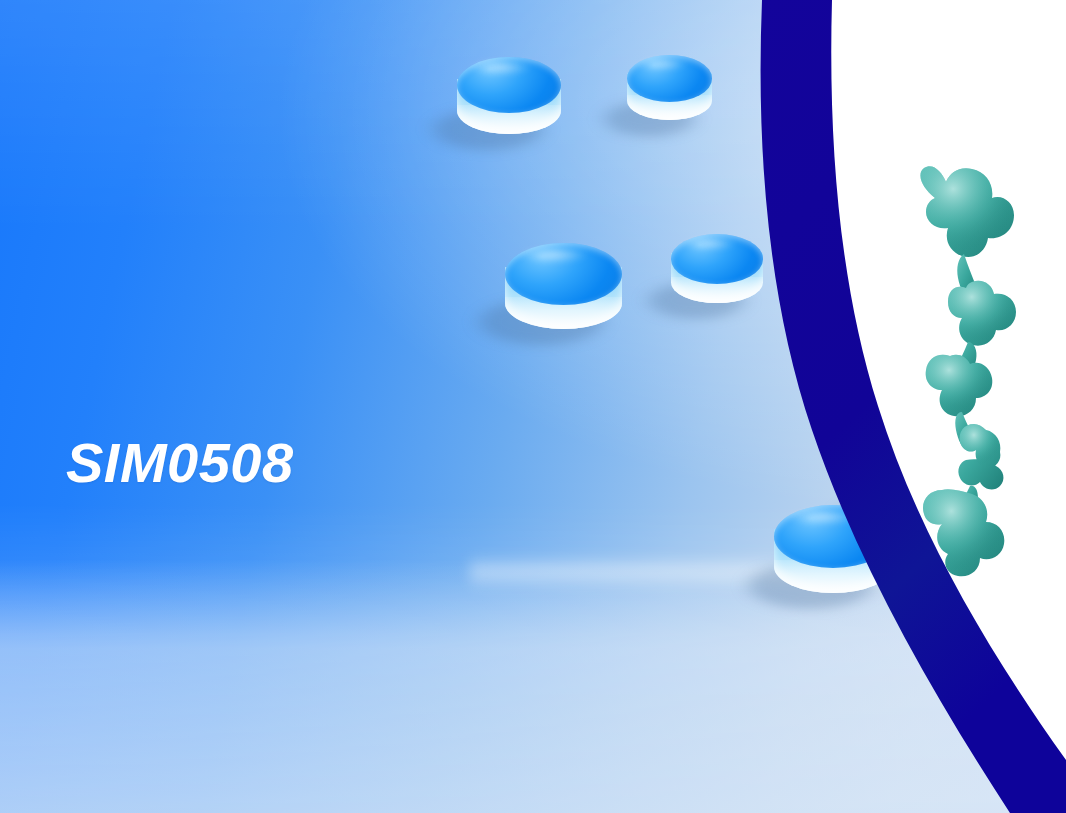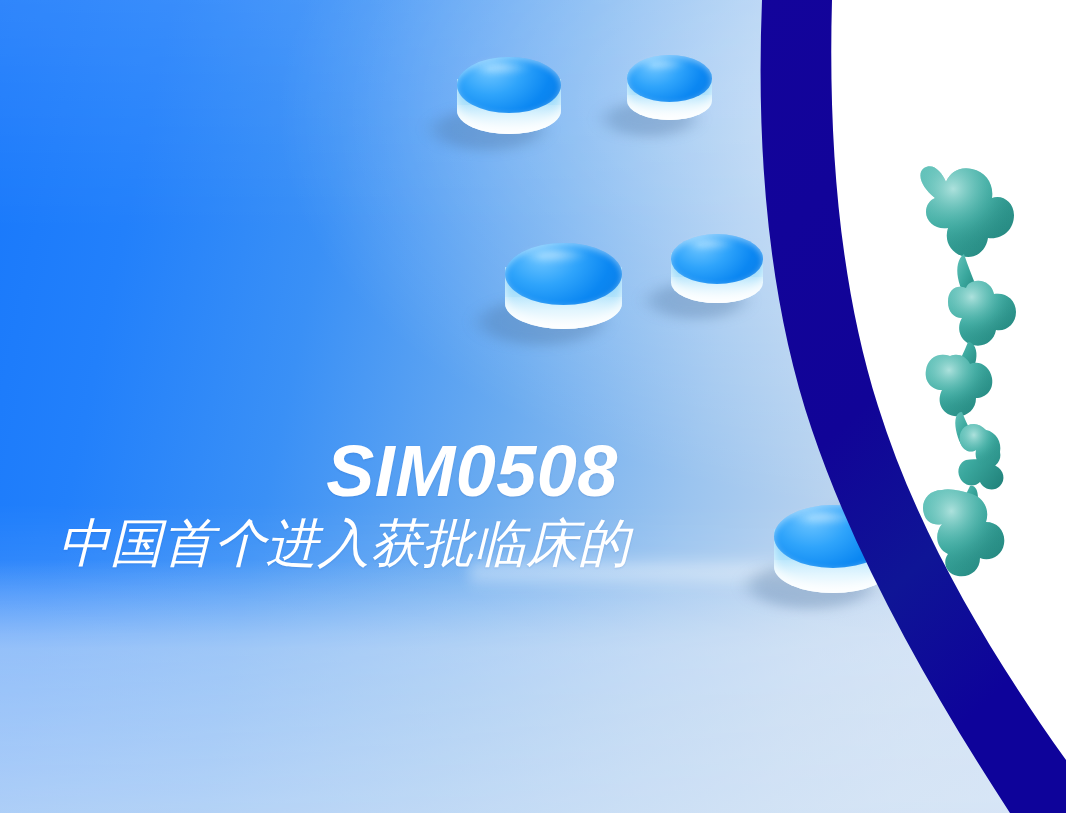--- a/index.html
+++ b/index.html
@@ -129,29 +129,28 @@
 
   
   .headline{
     position:absolute;
     left:58px;
     top:435px;
     width:820px;
     color:#ffffff;
   }
   .title{
-    font-size:72px;
+    font-size:56px;
     font-weight:700;
     font-style:italic;
     letter-spacing:.5px;
     line-height:1.0;
     margin:0 0 6px 8px;
     text-shadow:0 1px 2px rgba(20,70,150,.16);
     white-space:nowrap;
-    text-align:center;
   }
   .subtitle{
     font-size:52px;
     font-style:italic;
     font-weight:400;
     line-height:1.16;
     margin:0;
     text-shadow:0 1px 2px rgba(20,70,150,.14);
   }
   .subtitle .l2{ display:block; }
@@ -342,17 +341,16 @@
                C 44 374 46 388 58 394 C 52 402 56 414 68 416
                C 80 418 90 410 90 398 C 100 402 112 396 114 384
                C 116 372 108 362 96 362 C 100 350 94 338 82 334
                C 72 331 60 328 52 330 Z" fill="url(#tealHi)"></path>
     </g>
   </svg>
 
   <div class="headline">
     <div class="title">SIM0508</div>
     <div class="subtitle">
-      <span class="l2">中国首个进入获批临床的</span>
     </div>
   </div>
 
 </div>
 
 </body></html>

